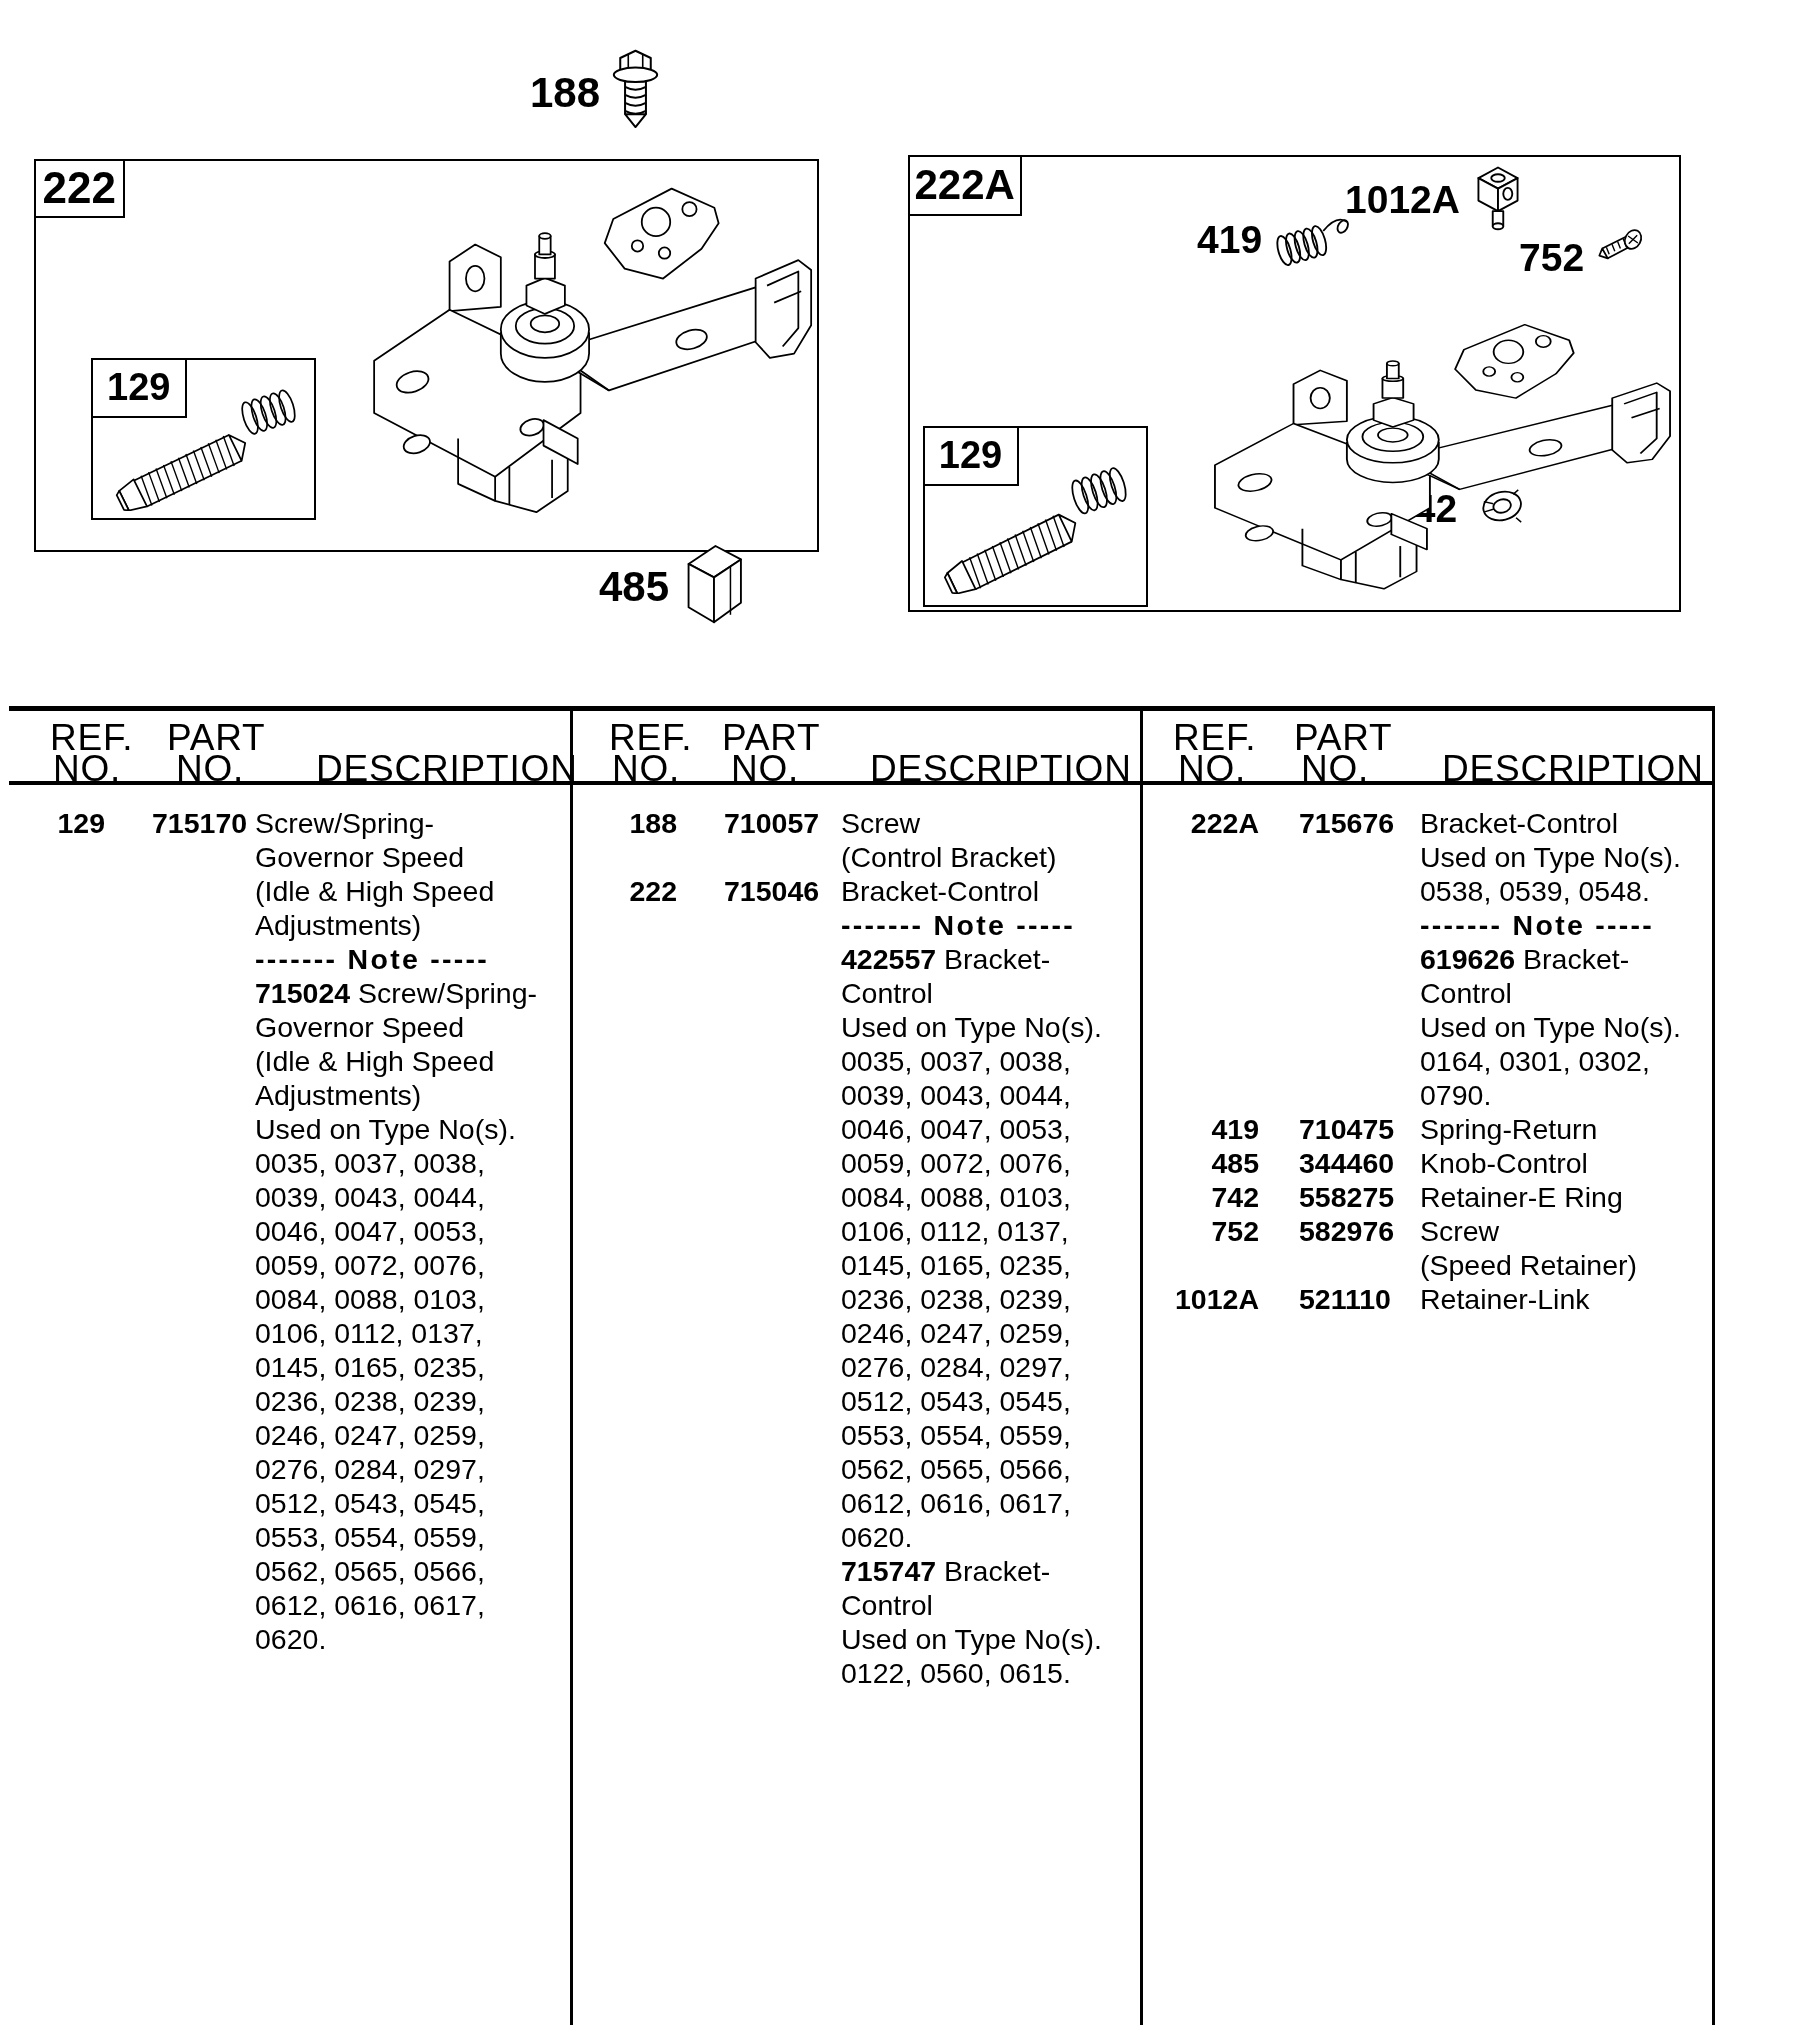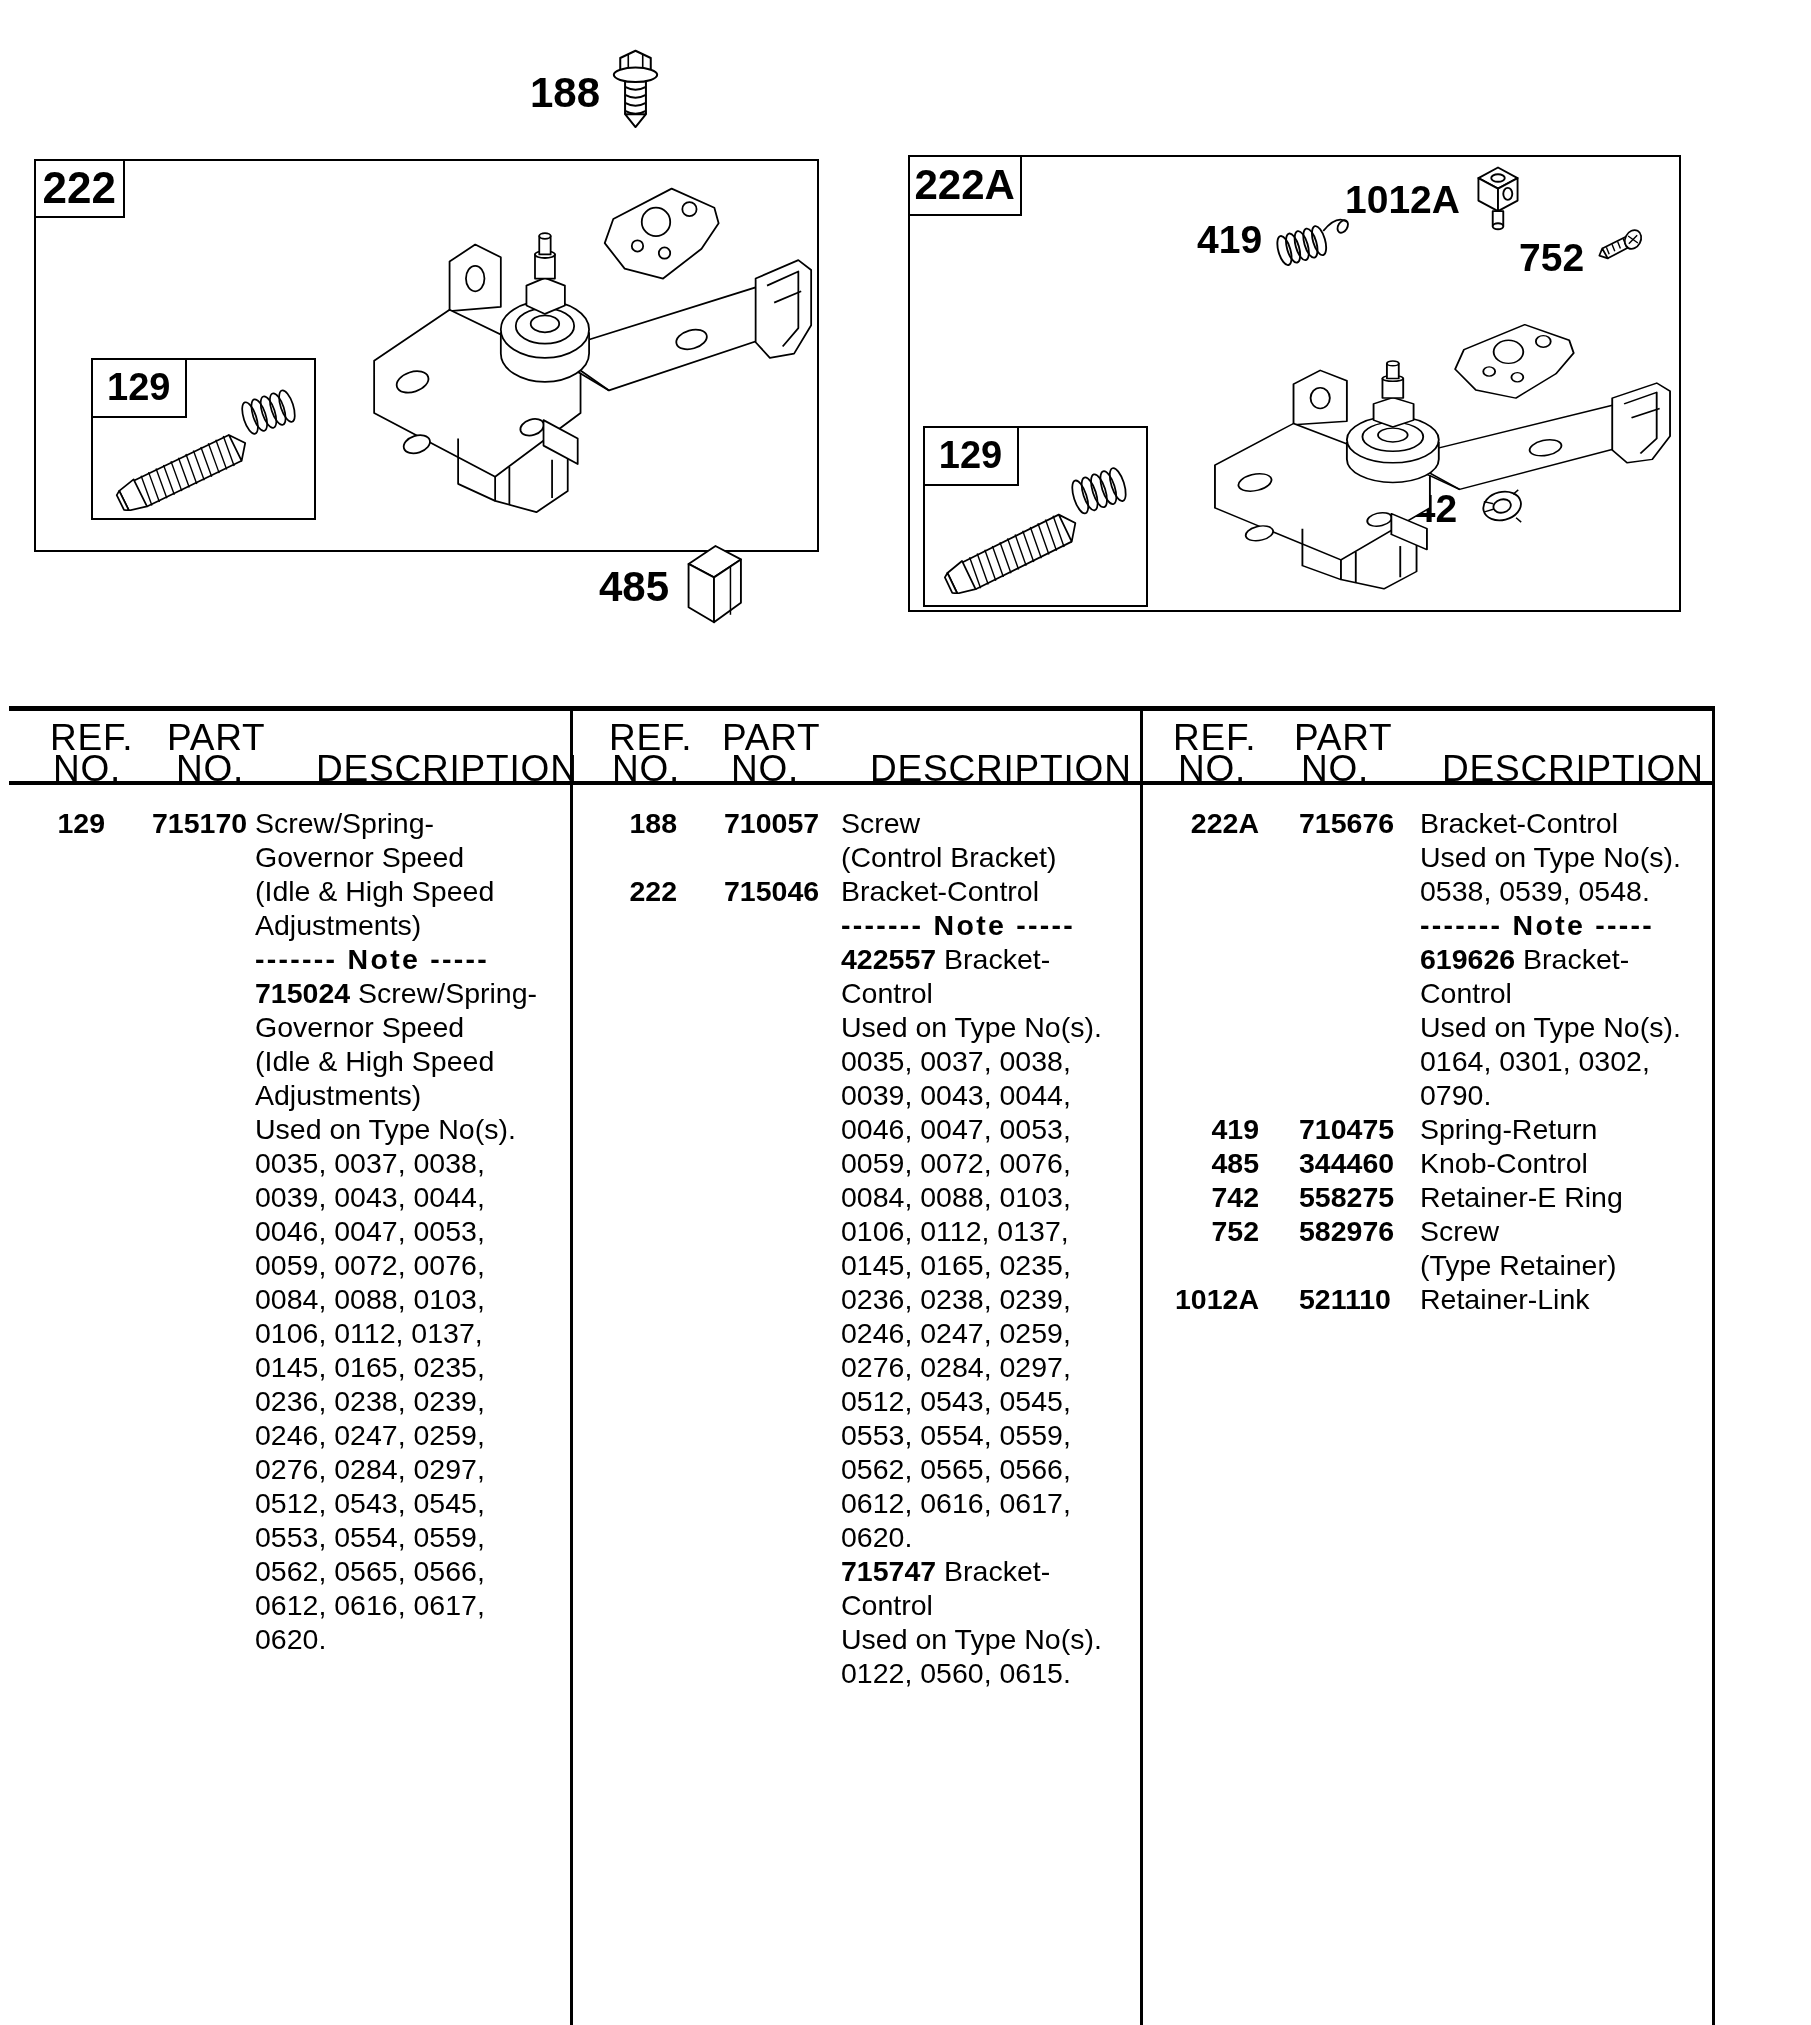--- a/index.html
+++ b/index.html
@@ -287,18 +287,18 @@
       <div class="tline"><span class="ref"></span><span class="part"></span><span class="desc"><span class="note">------- Note -----</span></span></div>
       <div class="tline"><span class="ref"></span><span class="part"></span><span class="desc"><span class="b">619626</span><span> Bracket-</span></span></div>
       <div class="tline"><span class="ref"></span><span class="part"></span><span class="desc"><span>Control</span></span></div>
       <div class="tline"><span class="ref"></span><span class="part"></span><span class="desc"><span>Used on Type No(s).</span></span></div>
       <div class="tline"><span class="ref"></span><span class="part"></span><span class="desc"><span>0164, 0301, 0302,</span></span></div>
       <div class="tline"><span class="ref"></span><span class="part"></span><span class="desc"><span>0790.</span></span></div>
       <div class="tline"><span class="ref">419</span><span class="part">710475</span><span class="desc"><span>Spring-Return</span></span></div>
       <div class="tline"><span class="ref">485</span><span class="part">344460</span><span class="desc"><span>Knob-Control</span></span></div>
       <div class="tline"><span class="ref">742</span><span class="part">558275</span><span class="desc"><span>Retainer-E Ring</span></span></div>
       <div class="tline"><span class="ref">752</span><span class="part">582976</span><span class="desc"><span>Screw</span></span></div>
-      <div class="tline"><span class="ref"></span><span class="part"></span><span class="desc"><span>(Type Retainer)</span></span></div>
+      <div class="tline"><span class="ref"></span><span class="part"></span><span class="desc"><span>(Speed Retainer)</span></span></div>
       <div class="tline"><span class="ref">1012A</span><span class="part">521110</span><span class="desc"><span>Retainer-Link</span></span></div>
     </div>
 
 </div>
 
 
 </body></html>

